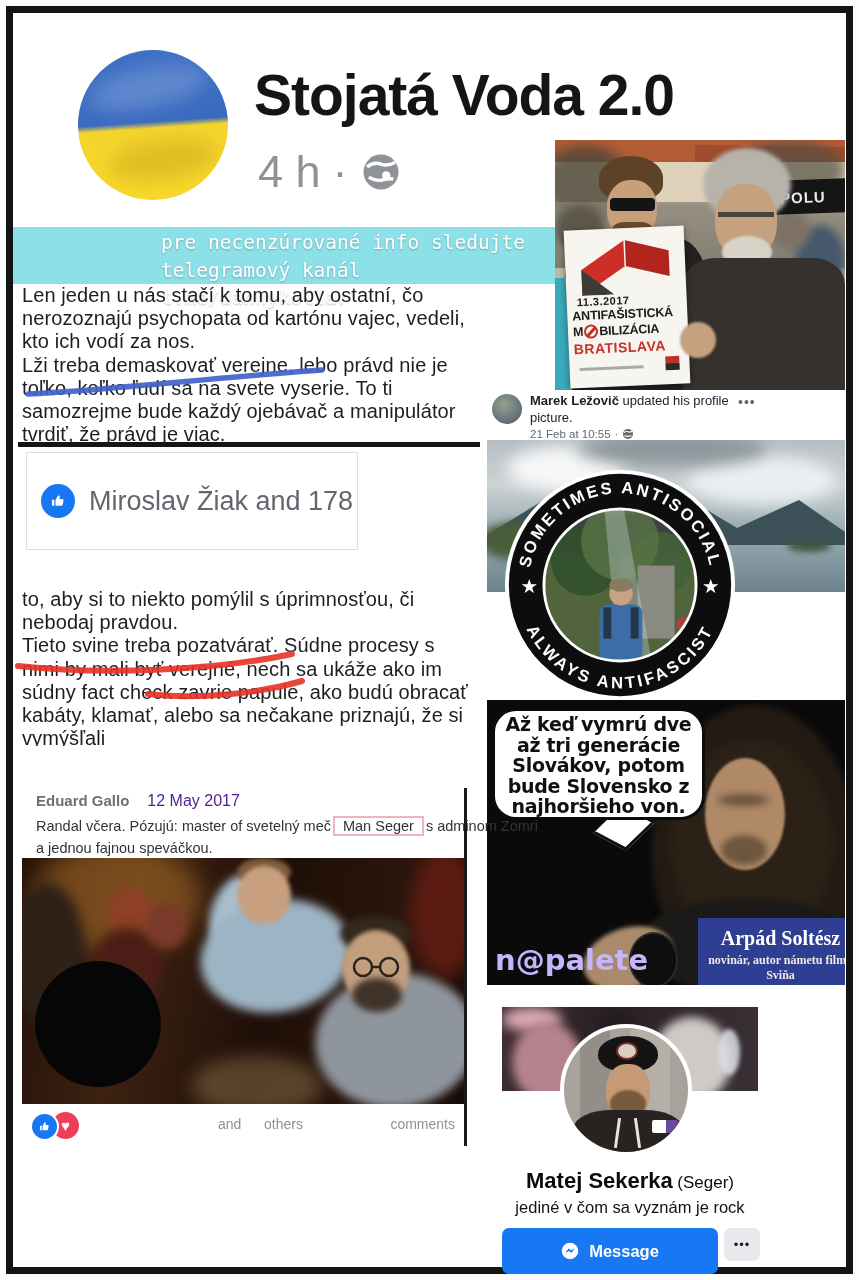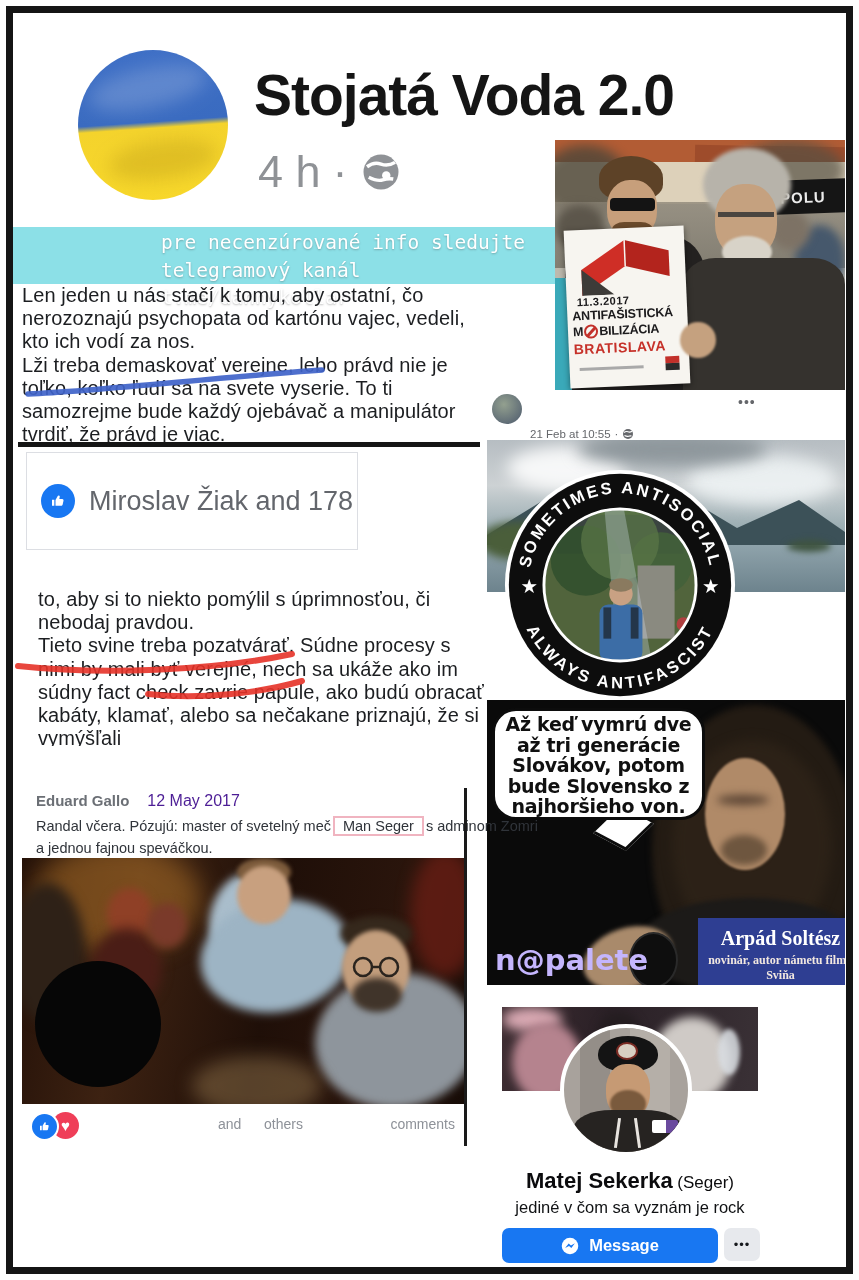--- a/index.html
+++ b/index.html
@@ -40,21 +40,21 @@
   #bubble-tail{position:absolute;left:118px;top:110px;width:34px;height:34px;background:#fff;
                border-right:3px solid #0c0c0c;border-bottom:3px solid #0c0c0c;transform:rotate(28deg) skewX(-18deg);z-index:2;}
   .nap{font-size:29px;font-weight:800;color:#c4b5fd;letter-spacing:0;font-family:"DejaVu Sans",sans-serif;}
   .soltesz-box{position:absolute;left:211px;top:218px;width:165px;height:67px;background:#2e3e92;text-align:center;z-index:4;}
   .soltesz-box .nm{font-family:"Liberation Serif",serif;font-weight:700;font-size:20px;color:#ffffff;margin-top:9px;}
   .soltesz-box .sub{font-family:"Liberation Serif",serif;font-weight:700;font-size:12px;color:#f2e8e0;margin-top:3px;}
   
   .sk-name{font-size:22px;font-weight:700;color:#0b0b0d;}
   .sk-nick{font-size:17px;font-weight:400;color:#0b0b0d;}
   .sk-bio{font-size:16.5px;color:#101214;}
-  #msg-btn{position:absolute;left:502px;top:1228px;width:216px;height:35px;background:#1877f2;border-radius:7px;
+  #msg-btn{position:absolute;left:502px;top:1228px;width:216px;height:46px;background:#1877f2;border-radius:7px;
            display:flex;align-items:center;justify-content:center;gap:10px;cursor:pointer;}
   #msg-btn span{color:#fff;font-weight:700;font-size:16.5px;}
   #more-btn{position:absolute;left:724px;top:1228px;width:36px;height:33px;background:#e7e9ed;border-radius:7px;
             display:flex;align-items:center;justify-content:center;font-size:13px;color:#16181c;letter-spacing:1px;cursor:pointer;}
   
   #poster{position:absolute;left:12px;top:88px;width:120px;height:158px;background:#f7f5f0;transform:rotate(-2.5deg);
           box-shadow:0 2px 6px rgba(0,0,0,.45);}
   .p-date{position:absolute;left:10px;top:66px;font-size:11px;font-weight:800;color:#19181a;letter-spacing:.5px;}
   .p-l1{position:absolute;left:5px;top:79px;font-size:12.5px;font-weight:800;color:#1c1b1d;letter-spacing:-.2px;}
   .p-l2{position:absolute;left:5px;top:95px;font-size:12.5px;font-weight:800;color:#1c1b1d;letter-spacing:-.2px;display:flex;align-items:center;}
@@ -161,37 +161,41 @@
 
   <div id="likebox">
     <span class="likecircle" style="margin-left:14px;">
       <svg width="20" height="20" viewBox="0 0 24 24">
         <path fill="#fff" d="M7.6 10.6v7.2H4.8v-7.2zM9 17.8v-7l2.7-4.8c.2-.4.6-.7 1.1-.7.8 0 1.5.8 1.3 1.6l-.5 2.8h3.5c1 0 1.7.9 1.5 1.9l-1 4.6c-.2.9-1 1.6-2 1.6z"></path>
       </svg>
     </span>
     <span class="txt">Miroslav Žiak and 178</span>
   </div>
 
-  <div class="abs para" style="left:22px;top:588px;width:456px;height:158px;overflow:hidden;margin-left:16px;">
+  <div class="abs para" style="left:22px;top:588px;width:456px;height:158px;overflow:hidden;">
     <div>to, aby si to niekto pomýlil s úprimnosťou, či</div>
     <div>nebodaj pravdou.</div>
     <div>Tieto svine treba pozatvárať. Súdne procesy s</div>
     <div>nimi by mali byť verejné, nech sa ukáže ako im</div>
     <div>súdny fact check zavrie papule, ako budú obracať</div>
     <div>kabáty, klamať, alebo sa nečakane priznajú, že si</div>
     <div>vymýšľali</div>
   </div>
   <svg class="abs" style="left:12px;top:648px;" width="290" height="30" viewBox="0 0 290 30">
     <path d="M 6,18 C 90,27 200,23 280,6" stroke="#e63228" stroke-width="6" fill="none" stroke-linecap="round" opacity=".9"></path>
   </svg>
   <svg class="abs" style="left:140px;top:676px;" width="170" height="26" viewBox="0 0 170 26">
     <path d="M 8,18 C 60,24 120,17 162,5" stroke="#e63228" stroke-width="6" fill="none" stroke-linecap="round" opacity=".9"></path>
   </svg>
 
   <div class="abs" style="left:492px;top:394px;width:30px;height:30px;border-radius:50%;background:radial-gradient(circle at 40% 35%,#93a08f,#5d6a75 75%);"></div>
+  <div class="abs m-head" style="left:530px;top:392px;width:210px;">
+    <span style="font-weight:700;">Marek Ležovič</span><span> updated his profile</span>
+    <div>picture.</div>
+  </div>
   <div class="abs m-time" style="left:530px;top:428px;">
     <span>21 Feb at 10:55</span>
     <span>·</span>
     <svg width="12" height="12" viewBox="0 0 24 24">
       <circle cx="12" cy="12" r="10" fill="#65676b"></circle>
       <path d="M4 9 q4-3 8-1.5 t8-1 M5 15 q5 2.5 8 1.5 t6-.5" stroke="#fff" stroke-width="2.4" fill="none"></path>
     </svg>
   </div>
   <div class="abs" style="left:738px;top:394px;font-size:14px;color:#65676b;letter-spacing:1px;">•••</div>
 

